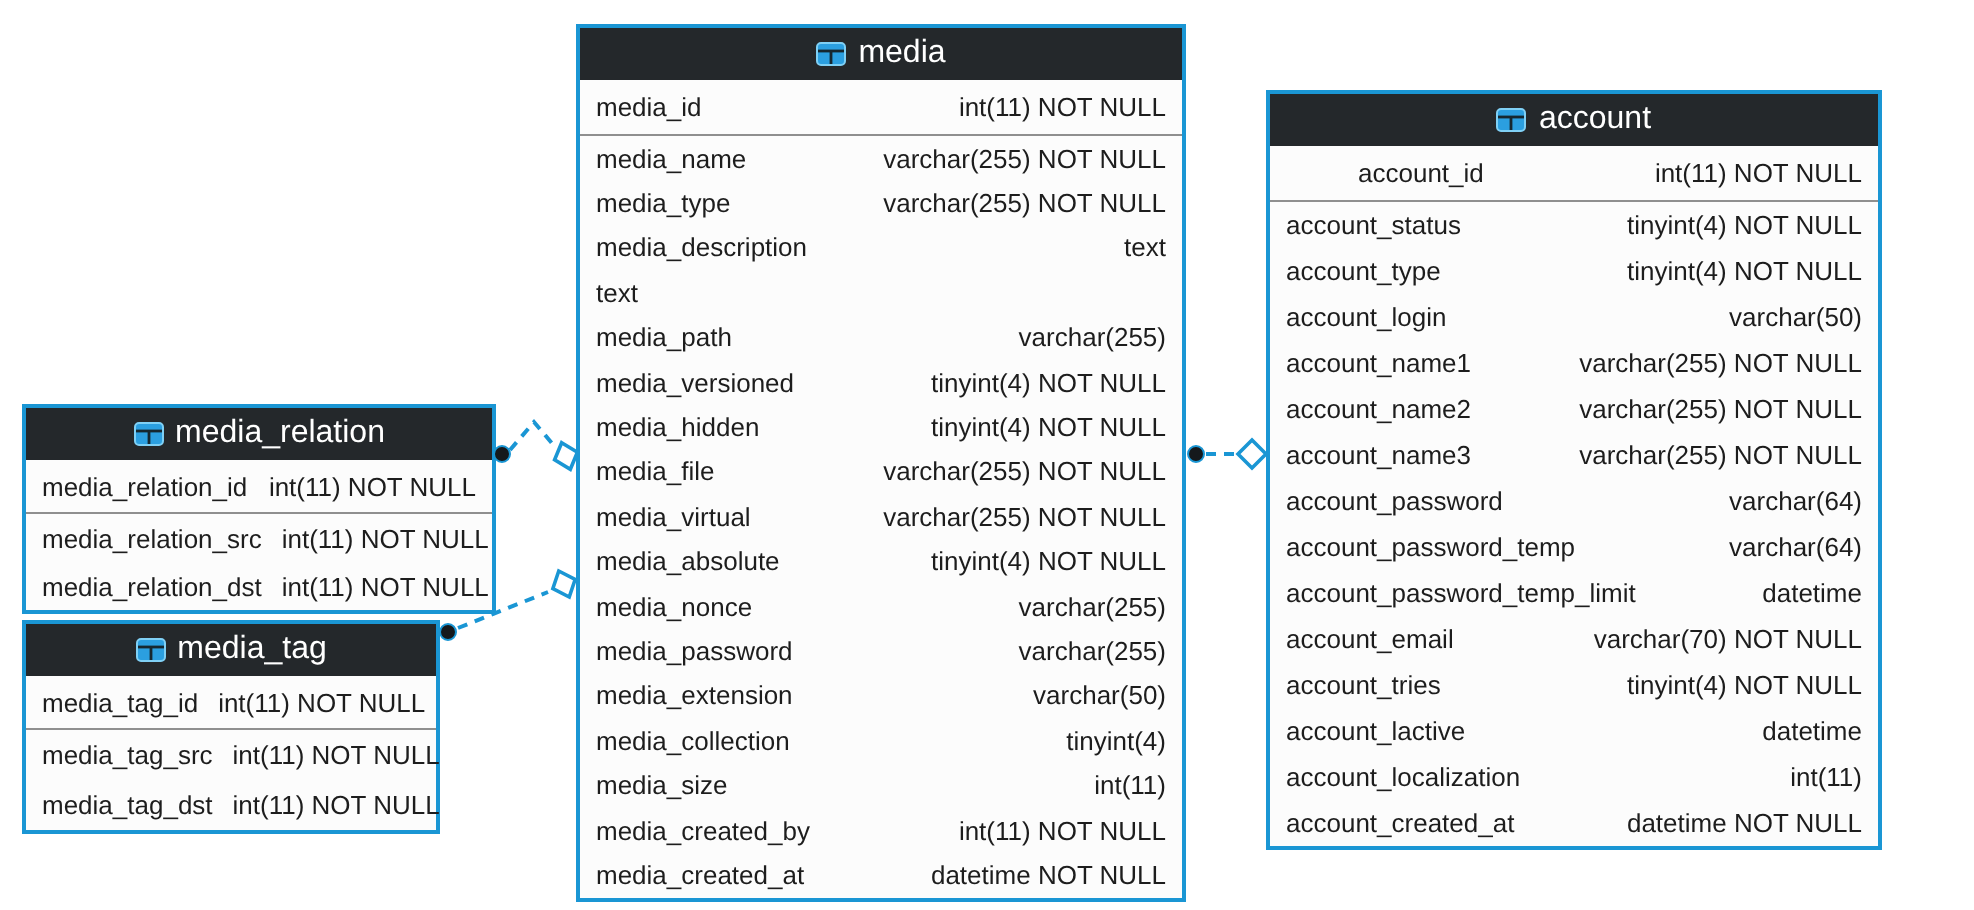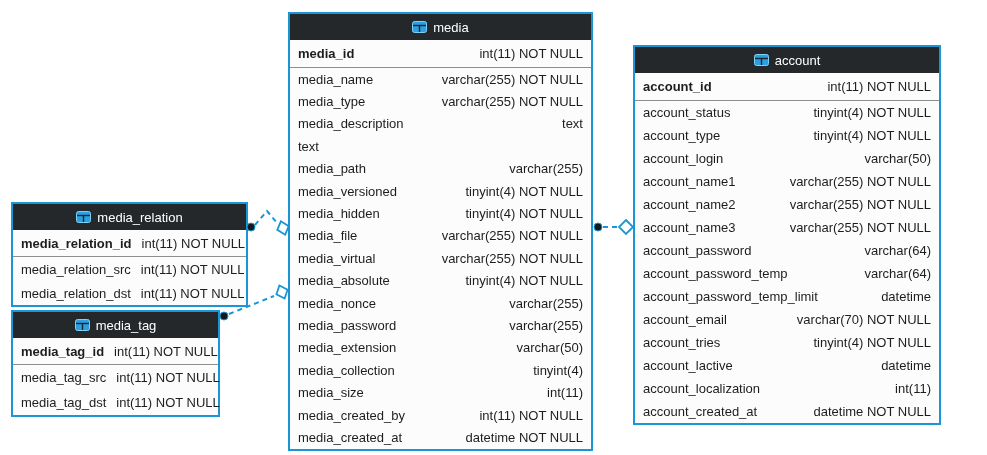--- a/index.html
+++ b/index.html
@@ -26,53 +26,53 @@
     font-size:13px;
   }
   .db-header{
     height:26px;
     background:var(--header_bg);
     color:var(--header_text);
     display:flex;
     align-items:center;
     justify-content:center;
     gap:6px;
-    font-size:13px;
+    font-size:16px;
   }
   .tbl-icon{display:inline-flex;align-items:center;}
   .pk-rows{border-bottom:1px solid var(--pk_divider);}
   .frow{
     display:flex;
     align-items:center;
     justify-content:space-between;
     padding:0 8px;
     gap:10px;
     background:var(--row_bg);
   }
   .frow .fname{white-space:nowrap;}
   .frow .ftype{white-space:nowrap;text-align:right;}
   .frow.pk{height:27px;}
-  .frow.pk .fname{font-weight:bold;}
+  .frow.pk .fname{font-weight:normal;}
 
   
   #tbl-media_relation{left:11px;top:177px;width:237px;margin-top:25px;}
   #tbl-media_relation .frow{height:24px;}
   #tbl-media_relation .frow.pk{height:26px;}
 
   #tbl-media_tag{left:11px;top:310px;width:209px;}
   #tbl-media_tag .frow{height:25px;}
   #tbl-media_tag .frow.pk{height:26px;}
 
   #tbl-media{left:288px;top:12px;width:305px;}
   #tbl-media .frow{height:22.4px;}
   #tbl-media .frow.pk{height:27px;}
 
   #tbl-account{left:633px;top:45px;width:308px;}
   #tbl-account .frow{height:23px;}
-  #tbl-account .frow.pk{height:27px;}
+  #tbl-account .frow.pk{height:27px;margin-left:36px;}
 
   svg.connectors{
     position:absolute;left:0;top:0;width:987px;height:455px;
     pointer-events:none;
     z-index:5;
   }
   .rel-line{stroke:var(--connector);stroke-width:2;fill:none;stroke-dasharray:5 4;}
   .rel-dot{fill:var(--connector_dot);stroke:var(--connector);stroke-width:1;}
   .rel-diamond{fill:#ffffff;stroke:var(--connector);stroke-width:1.8;}
 </style>

